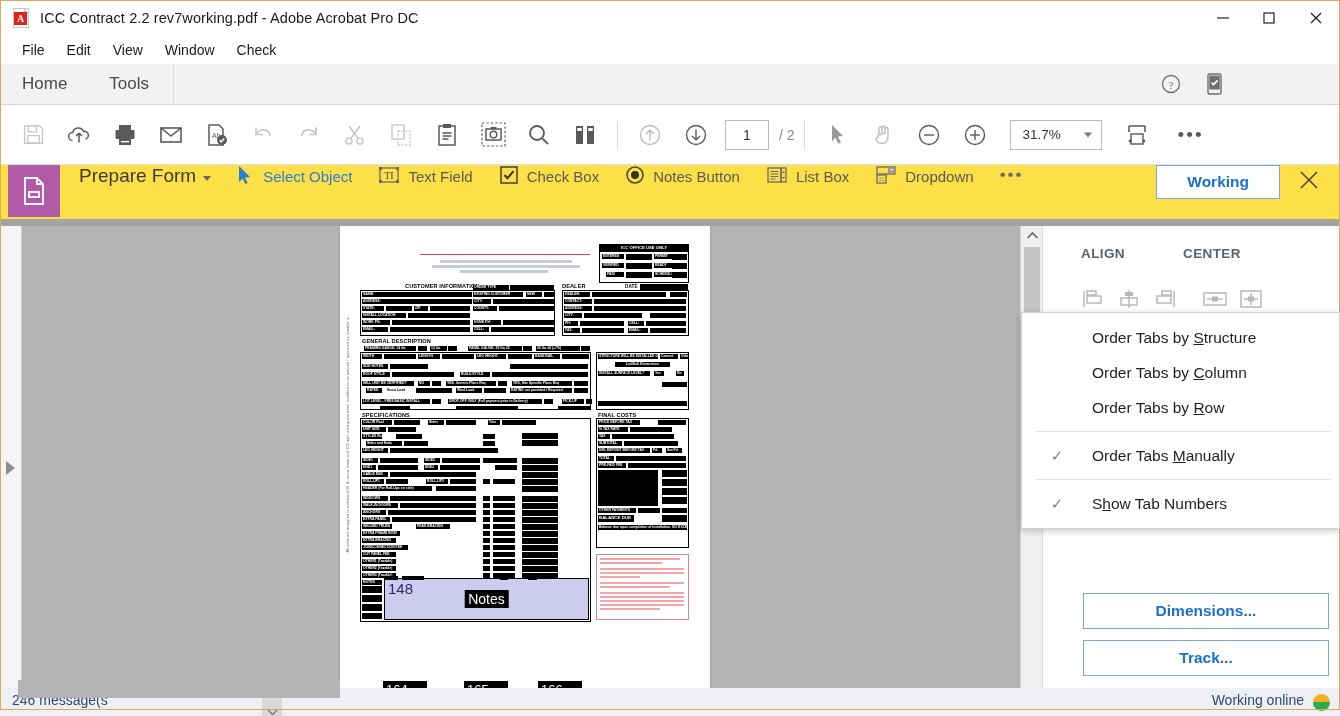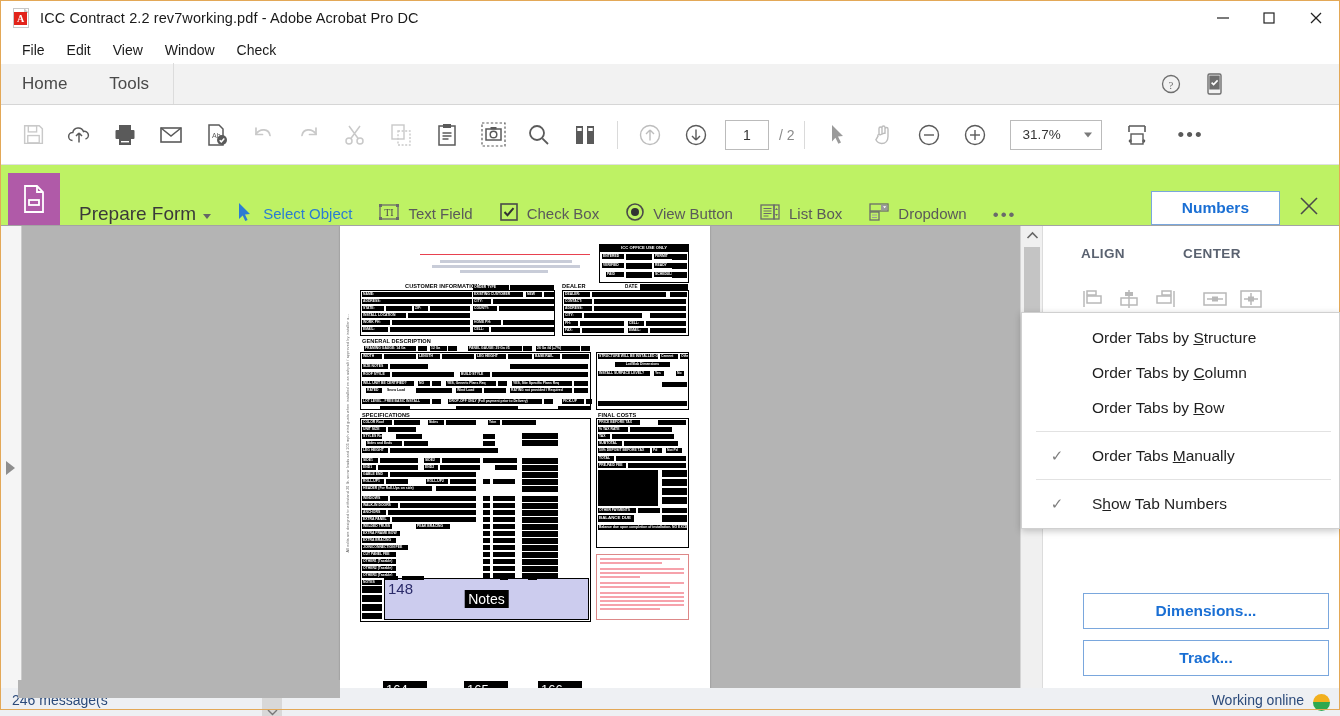--- a/index.html
+++ b/index.html
@@ -112,22 +112,22 @@
   .zoombox .zv { font-size: 13.5px; color: #333; margin-left: 12px; }
   .zoombox .zarr {
     position: absolute; right: 9px; top: 50%; transform: translateY(-50%);
     width: 0; height: 0; border-left: 4.5px solid transparent;
     border-right: 4.5px solid transparent; border-top: 5px solid #7a7a7a;
   }
 
   
   .pfbar {
     position: absolute; left: 0; top: 165px; width: 1340px; height: 61px;
-    background: #bef264; border-bottom: 1px solid #a3a3a3;
-    display: flex; align-items: flex-end;
+    background: #fde047; border-bottom: 7px solid #a3a3a3;
+    display: flex; align-items: flex-start;
   }
   .pf-badge {
     width: 52px; height: 52px; margin-left: 8px; flex: none;
     display: flex; align-items: center; justify-content: center;
   }
   .pf-title {
     font-size: 19px; color: #3a3a3a; margin-left: 19px; flex: none;
     display: flex; align-items: center; gap: 7px;
   }
   .pf-title .carr {
@@ -565,21 +565,21 @@
       </span>
       <span>Check Box</span>
     </div>
     <div class="pf-tool">
       <span>
         <svg width="20" height="20" viewBox="0 0 20 20">
             <circle cx="10" cy="10" r="8" fill="none" stroke="#4a4a4a" stroke-width="1.6"></circle>
             <circle cx="10" cy="10" r="4" fill="#333"></circle>
           </svg>
       </span>
-      <span>View Button</span>
+      <span>Notes Button</span>
     </div>
     <div class="pf-tool">
       <span>
         <svg width="22" height="20" viewBox="0 0 22 20">
             <rect x="2" y="3" width="13" height="14" fill="none" stroke="#6a6a6a" stroke-width="1.3"></rect>
             <path d="M4.5 6.5h8M4.5 9h8M4.5 11.5h8M4.5 14h5" stroke="#6a6a6a" stroke-width="1.1"></path>
             <rect x="15" y="3" width="5" height="14" fill="none" stroke="#6a6a6a" stroke-width="1.3"></rect>
             <path d="M17.5 6l1.5 2h-3z" fill="#6a6a6a"></path>
             <path d="M17.5 14l-1.5-2h3z" fill="#6a6a6a"></path>
           </svg>
@@ -594,21 +594,21 @@
             <path d="M15 4.3l1.6 2 1.6-2z" fill="#fff"></path>
             <rect x="2" y="10" width="9" height="8" fill="none" stroke="#6a6a6a" stroke-width="1.3"></rect>
             <path d="M4 13h5M4 15.5h5" stroke="#9a9a9a" stroke-width="1.1"></path>
           </svg>
       </span>
       <span>Dropdown</span>
     </div>
     <div class="pf-dots">•••</div>
 
     <div class="pf-right">
-      <div class="preview-btn">Numbers</div>
+      <div class="preview-btn">Working</div>
       <div class="pf-close">
         <svg width="22" height="22" viewBox="0 0 22 22">
             <line x1="3" y1="3" x2="19" y2="19" stroke="#4a4a4a" stroke-width="1.6"></line>
             <line x1="19" y1="3" x2="3" y2="19" stroke="#4a4a4a" stroke-width="1.6"></line>
           </svg>
       </div>
     </div>
   </div>
 
   <div class="workarea">

